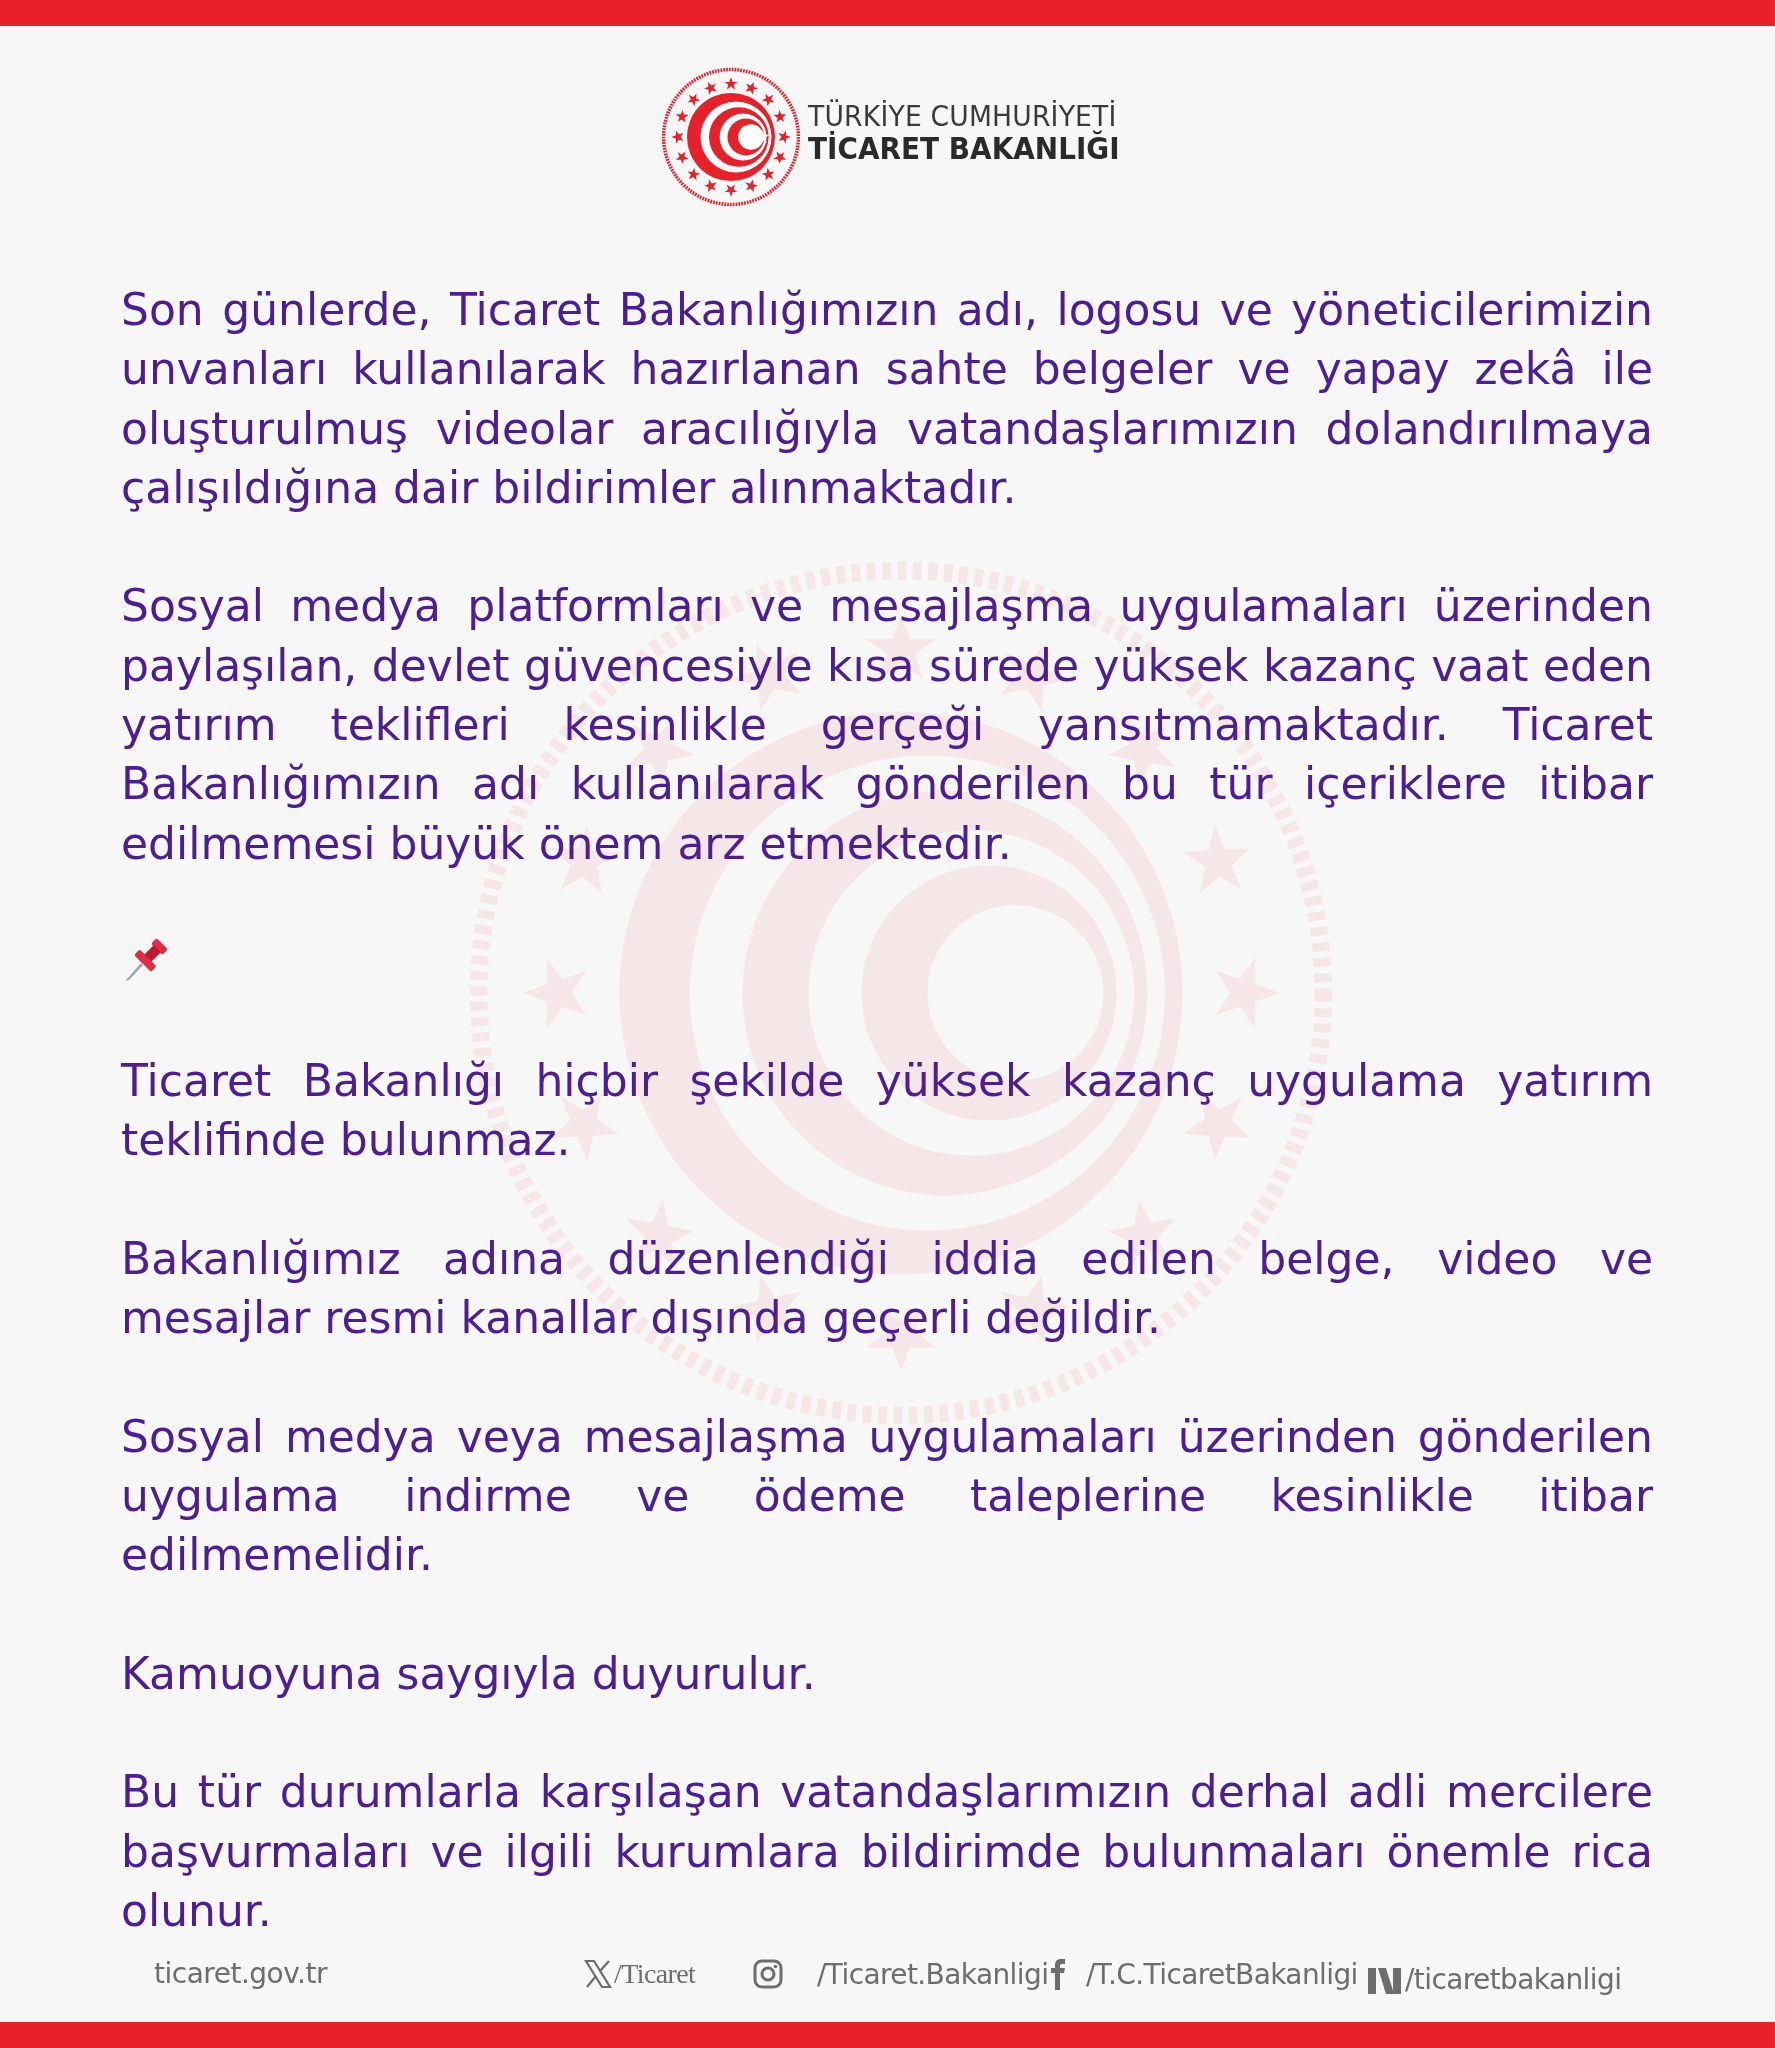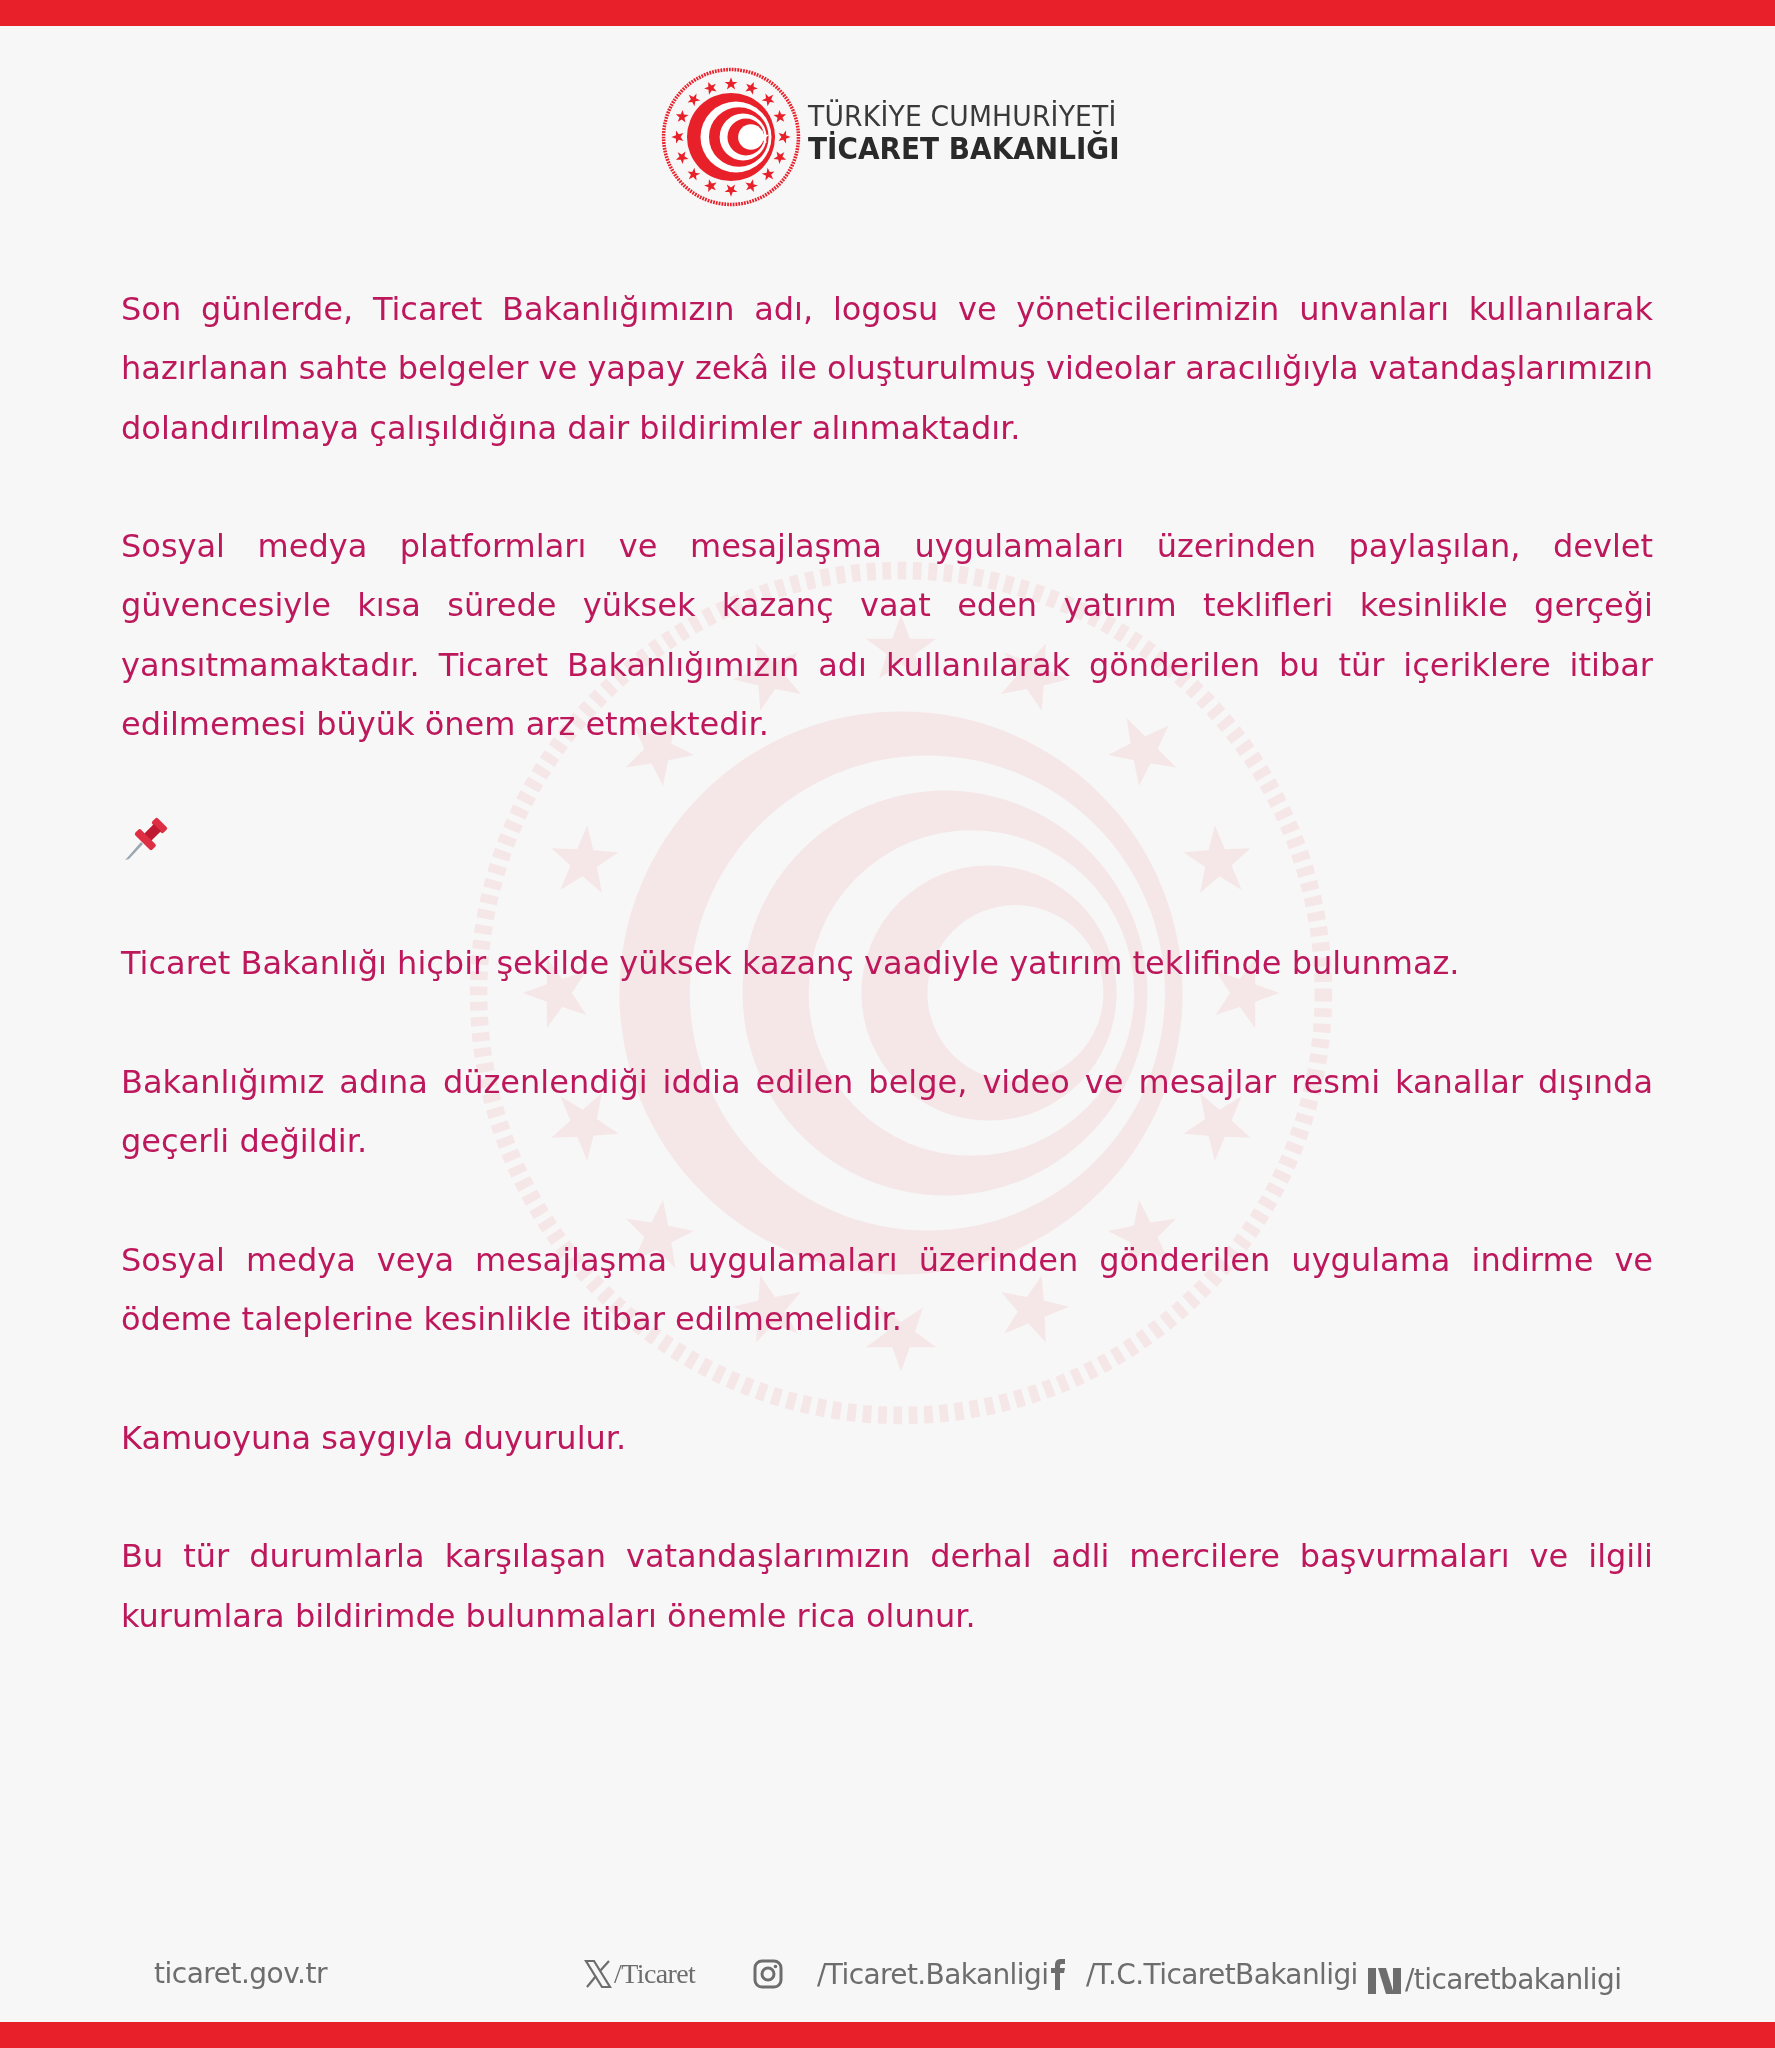--- a/index.html
+++ b/index.html
@@ -23,21 +23,21 @@
     transform: scaleX(0.95); transform-origin: left;
   }
   .header-line2 {
     display: block; font-size: 30px; line-height: 34px; color: #2a2a2a; font-weight: bold;
     font-family: "DejaVu Sans", sans-serif; white-space: nowrap;
     transform: scaleX(0.93); transform-origin: left;
   }
 
   .content {
     position: absolute; left: 121px; top: 280px; width: 1532px;
-    font-size: 32px; line-height: 59.3px; color: #be185d;
+    font-size: 44px; line-height: 59.3px; color: #4c1d95;
     font-family: "DejaVu Sans", sans-serif;
   }
   .para { margin: 0 0 59.3px 0; text-align: justify; text-align-last: left; }
   .para.single { text-align: left; }
   .pin { display: inline-block; width: 50px; height: 50px; vertical-align: -8px; margin-right: 6px; }
 
   .footer {
     position: absolute; top: 1952px; left: 0; width: 1775px; height: 44px;
     font-family: "DejaVu Sans", sans-serif; font-size: 28px; color: #6d6d6d;
   }
@@ -126,21 +126,21 @@
   <p class="para single">
     <svg class="pin" viewBox="0 0 50 50">
       <polygon points="4,46 6,44 20,28 22,30 8,45" fill="#9aa7b0"></polygon>
       <g transform="rotate(45 30 20)">
         <rect x="22" y="4" width="16" height="8" rx="2" fill="#dd2e44"></rect>
         <rect x="25" y="11" width="10" height="14" fill="#be1931"></rect>
         <rect x="18" y="24" width="24" height="8" rx="2" fill="#dd2e44"></rect>
       </g>
     </svg>
   </p>
-  <p class="para">Ticaret Bakanlığı hiçbir şekilde yüksek kazanç vaadiyle yatırım teklifinde bulunmaz.</p>
+  <p class="para">Ticaret Bakanlığı hiçbir şekilde yüksek kazanç uygulama yatırım teklifinde bulunmaz.</p>
   <p class="para">Bakanlığımız adına düzenlendiği iddia edilen belge, video ve mesajlar resmi kanallar dışında geçerli değildir.</p>
   <p class="para">Sosyal medya veya mesajlaşma uygulamaları üzerinden gönderilen uygulama indirme ve ödeme taleplerine kesinlikle itibar edilmemelidir.</p>
   <p class="para single">Kamuoyuna saygıyla duyurulur.</p>
   <p class="para">Bu tür durumlarla karşılaşan vatandaşlarımızın derhal adli mercilere başvurmaları ve ilgili kurumlara bildirimde bulunmaları önemle rica olunur.</p>
 </div>
 
 <div class="footer">
   <span class="site">ticaret.gov.tr</span>
 
   <div class="social s-x">

